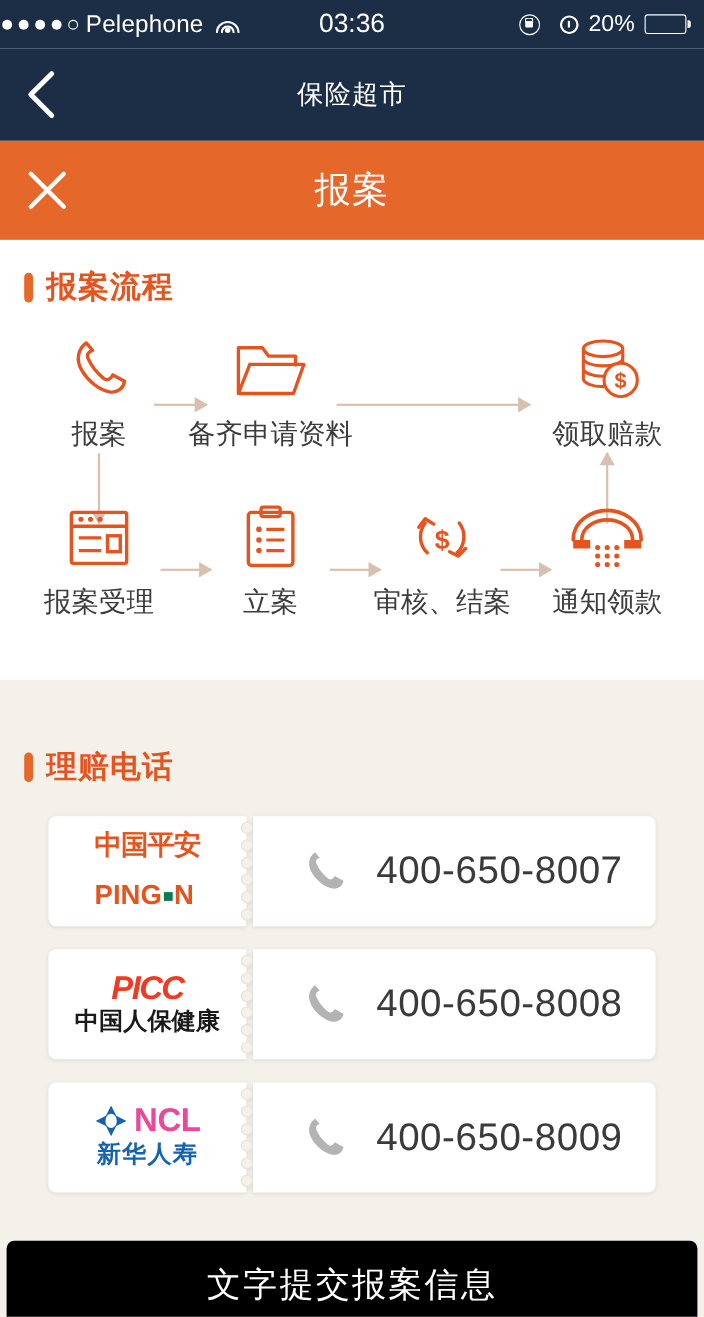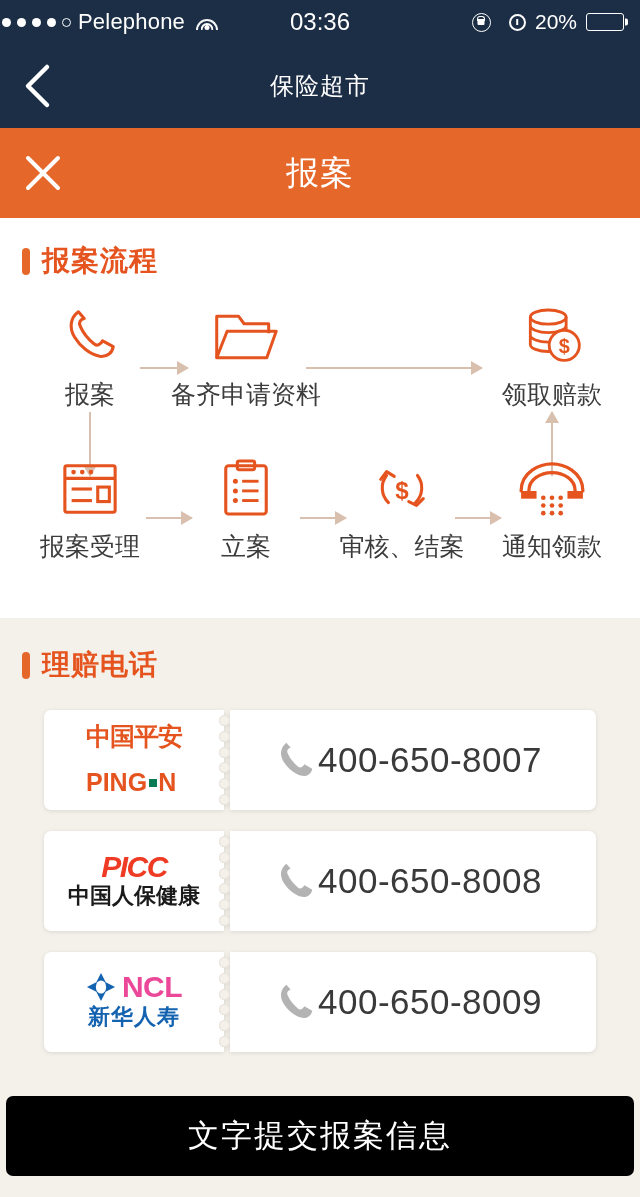--- a/index.html
+++ b/index.html
@@ -76,34 +76,34 @@
   .h-arrow{position:absolute;height:2px;background:#d9bfae;}
   .h-arrow::after{content:"";position:absolute;right:-1px;top:50%;transform:translateY(-50%);
     border-left:12px solid #d9bfae;border-top:7px solid transparent;border-bottom:7px solid transparent;}
   .v-arrow{position:absolute;width:2px;background:#d9bfae;}
   .v-arrow.down::after{content:"";position:absolute;left:50%;bottom:-1px;transform:translateX(-50%);
     border-top:12px solid #d9bfae;border-left:7px solid transparent;border-right:7px solid transparent;}
   .v-arrow.up::after{content:"";position:absolute;left:50%;top:-1px;transform:translateX(-50%);
     border-bottom:12px solid #d9bfae;border-left:7px solid transparent;border-right:7px solid transparent;}
 
   
-  .phone-sec{padding:28px 0 0 0;}
+  .phone-sec{padding:60px 0 0 0;}
   .phone-sec .sec-head{padding-left:22px;}
   .cards{margin-top:26px;display:flex;flex-direction:column;gap:21px;align-items:center;}
   .card{
     width:552px;height:100px;display:flex;position:relative;
     filter:drop-shadow(0 1px 2px rgba(0,0,0,.10));
   }
   .card-logo{
     width:180px;background:#fff;border-radius:7px 0 0 7px;
     display:flex;align-items:center;justify-content:center;
   }
   .card-num{
     flex:1;background:#fff;border-radius:0 7px 7px 0;margin-left:6px;
-    display:flex;align-items:center;padding-left:42px;
+    display:flex;align-items:center;gap:24px;padding-left:42px;
   }
   .perf{
     position:absolute;left:177px;top:0;height:100%;width:6px;
     display:flex;flex-direction:column;justify-content:space-evenly;align-items:center;
     z-index:3;pointer-events:none;
   }
   .perf span{width:11px;height:11px;border-radius:50%;background:#f4f0ea;
     box-shadow:inset 0 0 0 1px #e8e2d8;}
   .num-txt{font-size:35px;color:#3a3a3a;letter-spacing:0.5px;}
 

